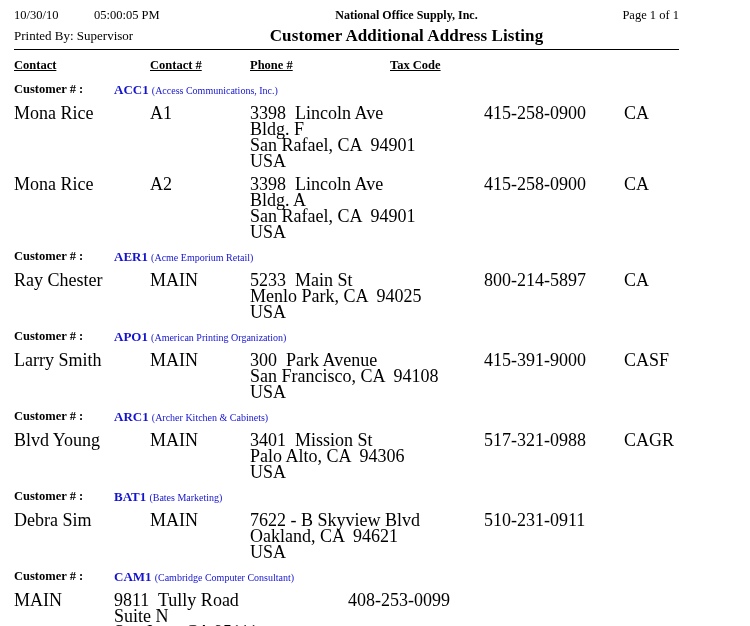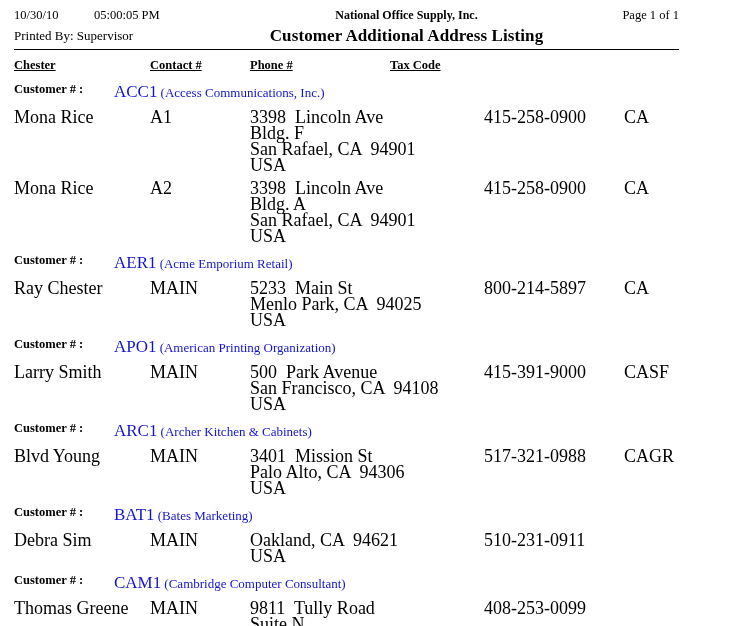--- a/index.html
+++ b/index.html
@@ -91,27 +91,27 @@
     font-size: 12.5px;
     margin-top: 9px;
   }
   .cust-label {
     font-weight: bold;
     width: 100px;
     flex: 0 0 100px;
   }
   .cust-code {
     color: #1414cf;
-    font-weight: normal;
-    font-size: 17px;
+    font-weight: bold;
+    font-size: 13px;
     margin-top: 47px;
   }
   .cust-name {
     color: #1414cf;
-    font-size: 13px;
+    font-size: 10px;
   }
   .rec-row {
     display: flex;
     font-size: 18px;
     margin-top: 7px;
     align-items: flex-start;
   }
   .rec-row .c-contact,
   .rec-row .c-addrnum,
   .rec-row .c-phone,
@@ -141,21 +141,21 @@
     <div class="hdr-center">
       <div class="hdr-company">National Office Supply, Inc.</div>
       <div class="hdr-title">Customer Additional Address Listing</div>
     </div>
     <div class="hdr-right">Page 1 of  1</div>
   </div>
 
   <div class="rule"></div>
 
   <div class="col-head">
-    <div class="c-contact"><span>Chester</span></div>
+    <div class="c-contact"><span>Contact</span></div>
     <div class="c-addrnum"><span>Contact #</span></div>
     <div class="c-phone"><span>Phone #</span></div>
     <div class="c-tax"><span>Tax Code</span></div>
   </div>
 
   <div id="body-rows">
       <div class="cust-line">
         <div class="cust-label">Customer # :</div>
         <div><span class="cust-code">ACC1</span> <span class="cust-name">(Access Communications, Inc.)</span></div>
       </div>
@@ -199,21 +199,21 @@
         <div class="c-tax">CA</div>
       </div>
       <div class="cust-line">
         <div class="cust-label">Customer # :</div>
         <div><span class="cust-code">APO1</span> <span class="cust-name">(American Printing Organization)</span></div>
       </div>
       <div class="rec-row">
         <div class="c-contact">Larry Smith</div>
         <div class="c-addrnum">MAIN</div>
         <div class="c-address addr-lines">
-          <div>500  Park Avenue</div>
+          <div>300  Park Avenue</div>
           <div>San Francisco, CA  94108</div>
           <div>USA</div>
         </div>
         <div class="c-phone">415-391-9000</div>
         <div class="c-tax">CASF</div>
       </div>
       <div class="cust-line">
         <div class="cust-label">Customer # :</div>
         <div><span class="cust-code">ARC1</span> <span class="cust-name">(Archer Kitchen &amp; Cabinets)</span></div>
       </div>
@@ -229,32 +229,32 @@
         <div class="c-tax">CAGR</div>
       </div>
       <div class="cust-line">
         <div class="cust-label">Customer # :</div>
         <div><span class="cust-code">BAT1</span> <span class="cust-name">(Bates Marketing)</span></div>
       </div>
       <div class="rec-row">
         <div class="c-contact">Debra Sim</div>
         <div class="c-addrnum">MAIN</div>
         <div class="c-address addr-lines">
+          <div>7622 - B Skyview Blvd</div>
           <div>Oakland, CA  94621</div>
           <div>USA</div>
         </div>
         <div class="c-phone">510-231-0911</div>
         <div class="c-tax"></div>
       </div>
       <div class="cust-line">
         <div class="cust-label">Customer # :</div>
         <div><span class="cust-code">CAM1</span> <span class="cust-name">(Cambridge Computer Consultant)</span></div>
       </div>
       <div class="rec-row">
-        <div class="c-contact">Thomas Greene</div>
         <div class="c-addrnum">MAIN</div>
         <div class="c-address addr-lines">
           <div>9811  Tully Road</div>
           <div>Suite N</div>
           <div>San Jose, CA 95111</div>
         </div>
         <div class="c-phone">408-253-0099</div>
         <div class="c-tax"></div>
       </div>
     </div>

